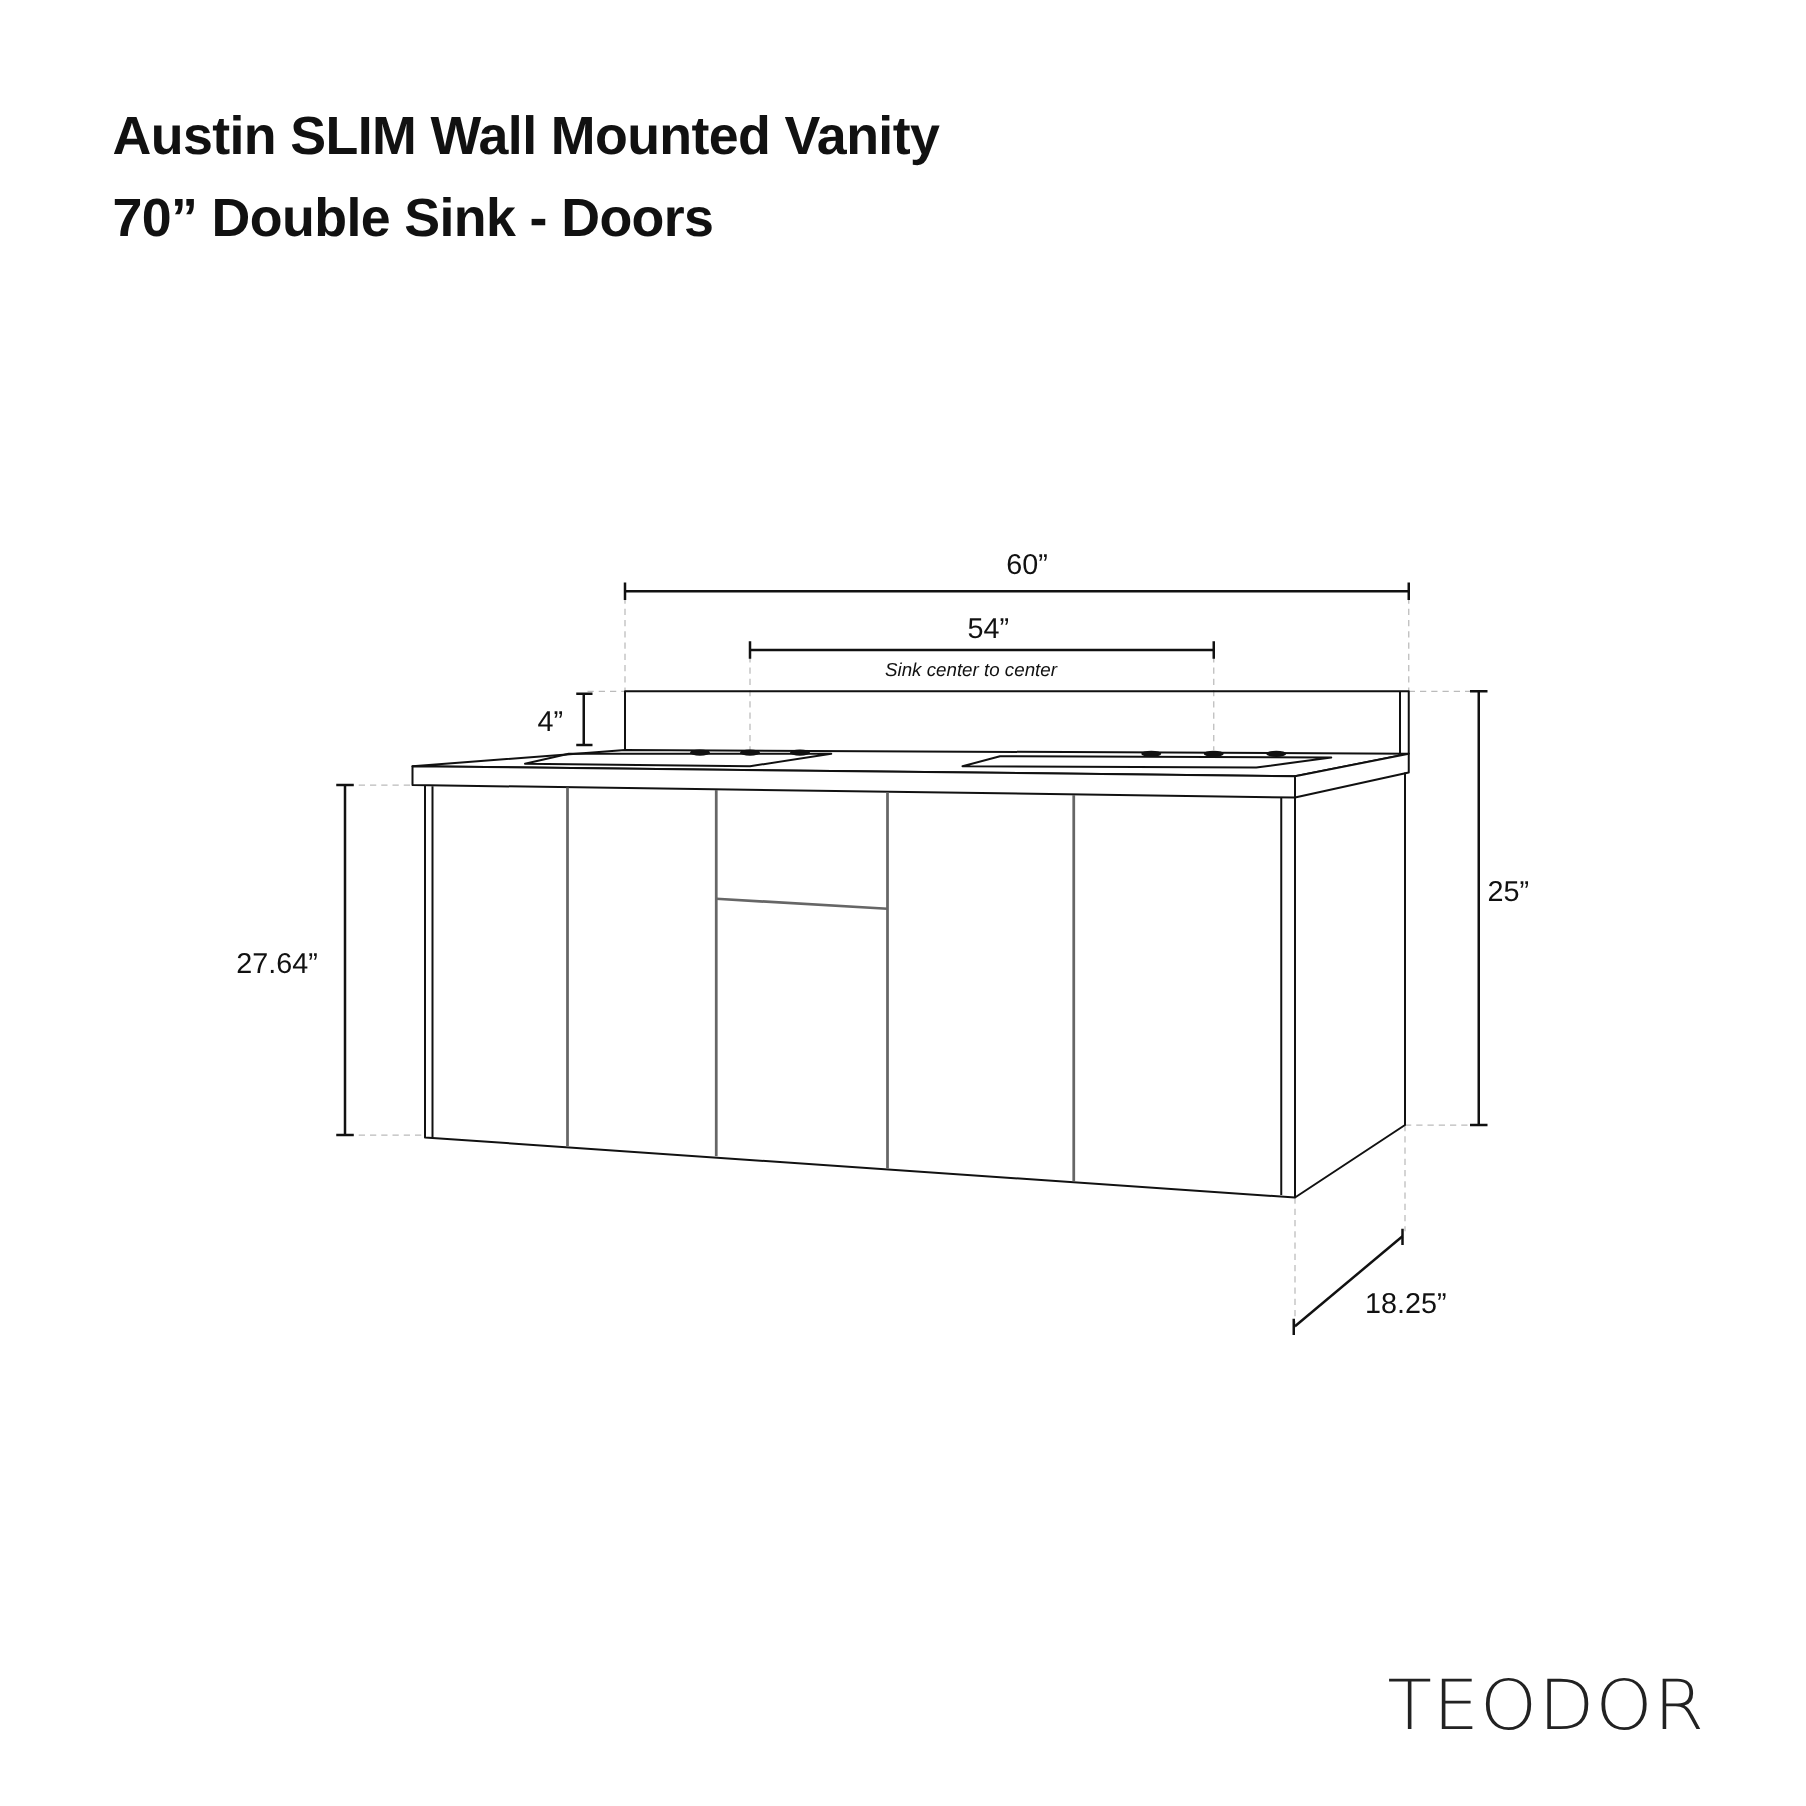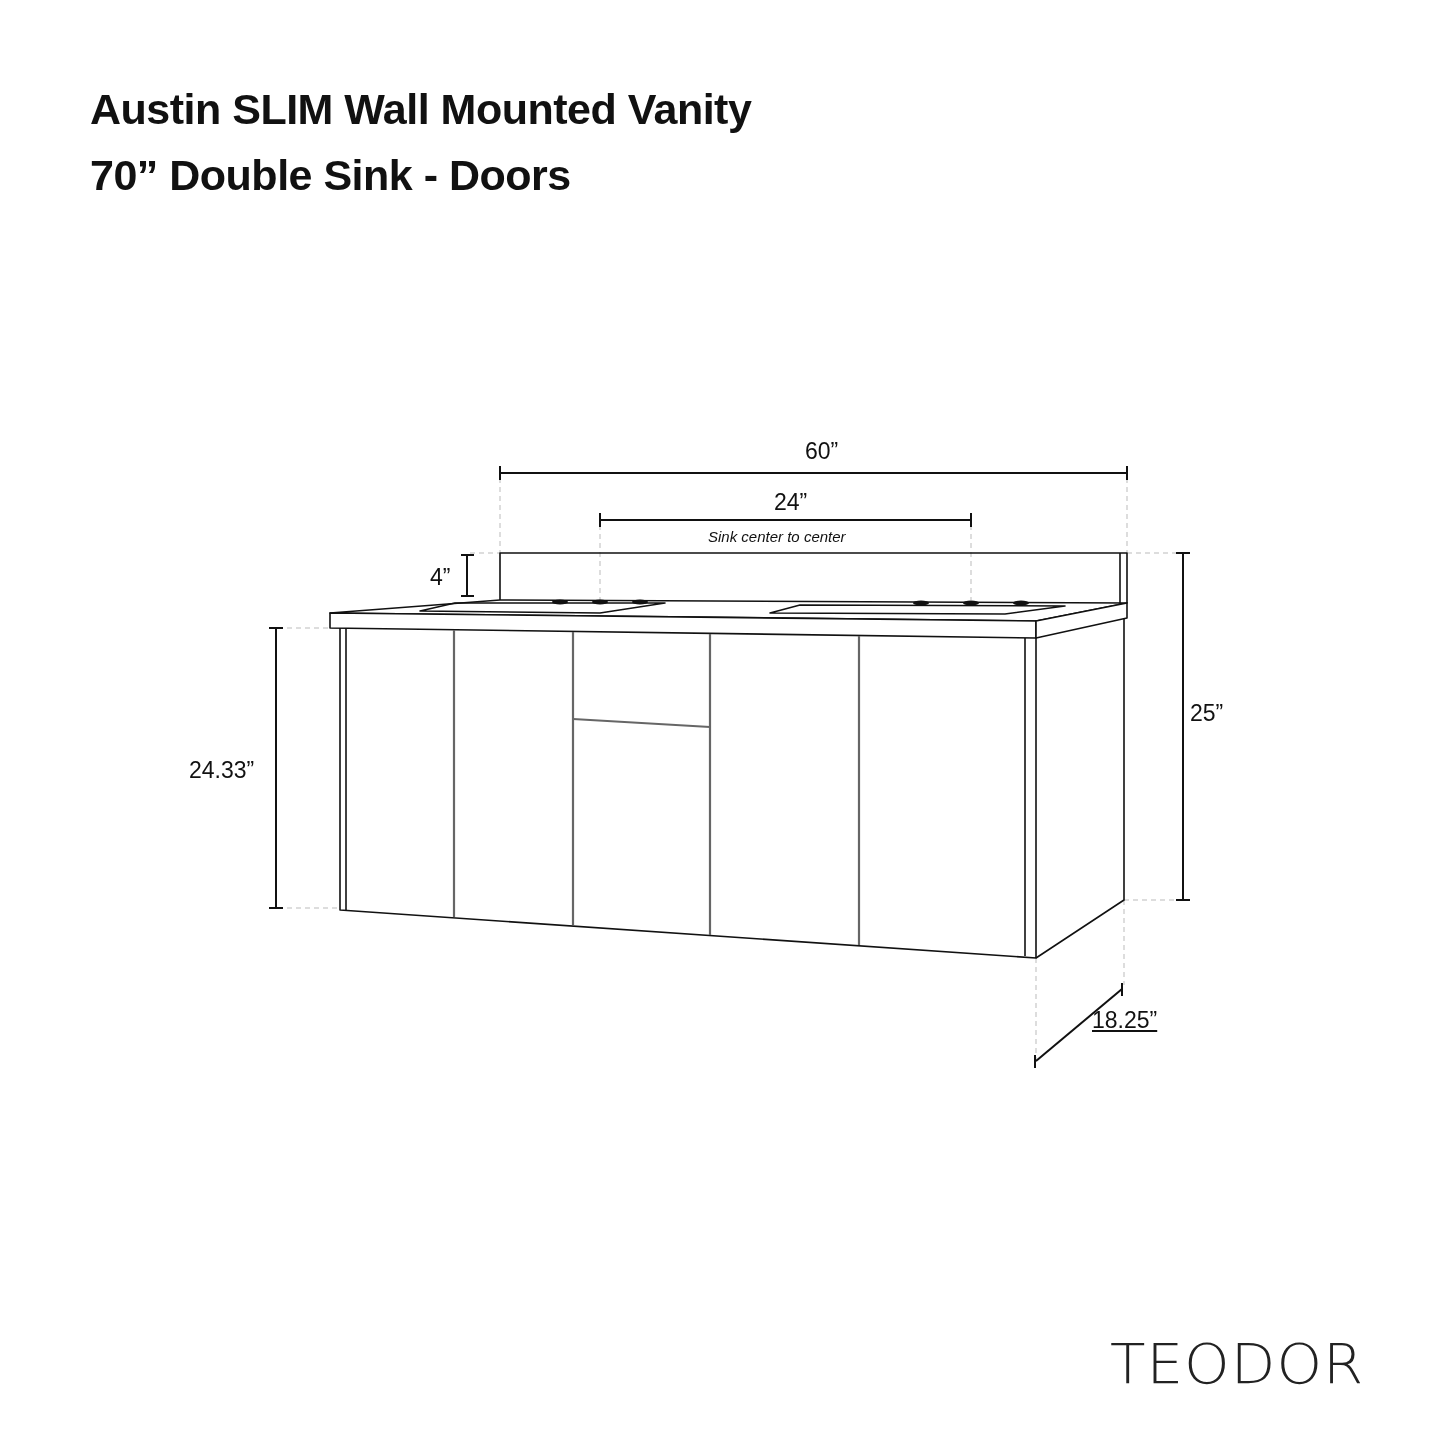--- a/index.html
+++ b/index.html
@@ -99,20 +99,20 @@
   <g stroke="#666666" stroke-width="2.2" fill="none">
     <line x1="454" y1="630" x2="454" y2="917"></line>
     <line x1="573" y1="632" x2="573" y2="925"></line>
     <line x1="710" y1="634" x2="710" y2="935"></line>
     <line x1="859" y1="636" x2="859" y2="945"></line>
     <line x1="573" y1="719" x2="710" y2="727"></line>
   </g>
 </svg>
 
 <div class="dim" style="left:777px; top:440px;margin-left:28px;">60”</div>
-<div class="dim" style="left:774px; top:491px;">24”</div>
+<div class="dim" style="left:774px; top:491px;">54”</div>
 <div class="dim-small" style="left:708px; top:529px;font-style:italic;">Sink center to center</div>
 <div class="dim" style="left:430px; top:566px;">4”</div>
-<div class="dim" style="left:189px; top:759px;">24.33”</div>
+<div class="dim" style="left:189px; top:759px;">27.64”</div>
 <div class="dim" style="left:1190px; top:702px;">25”</div>
-<div class="dim" style="left:1092px; top:1009px;text-decoration:underline;">18.25”</div>
+<div class="dim" style="left:1092px; top:1031px;">18.25”</div>
 
 <div class="brand">TEODOR</div>
 
 </body></html>

